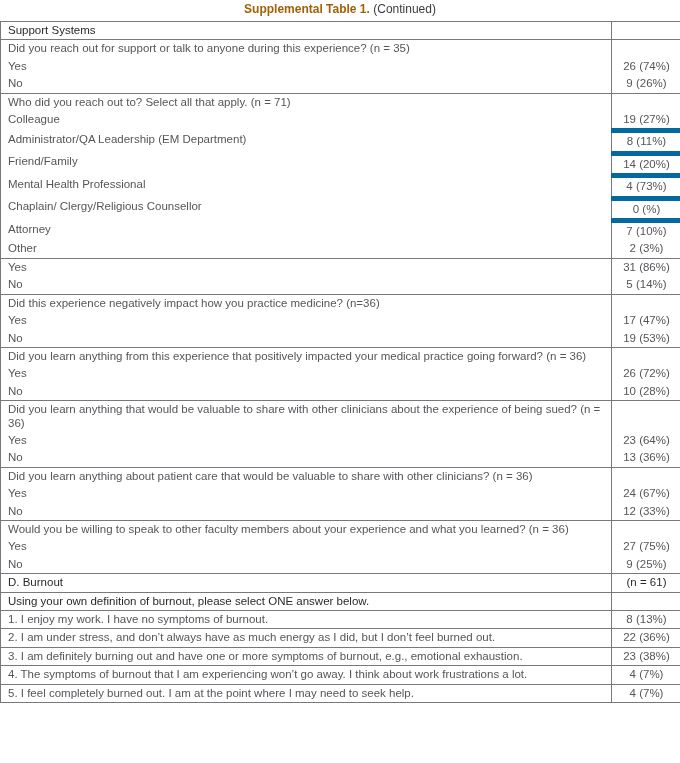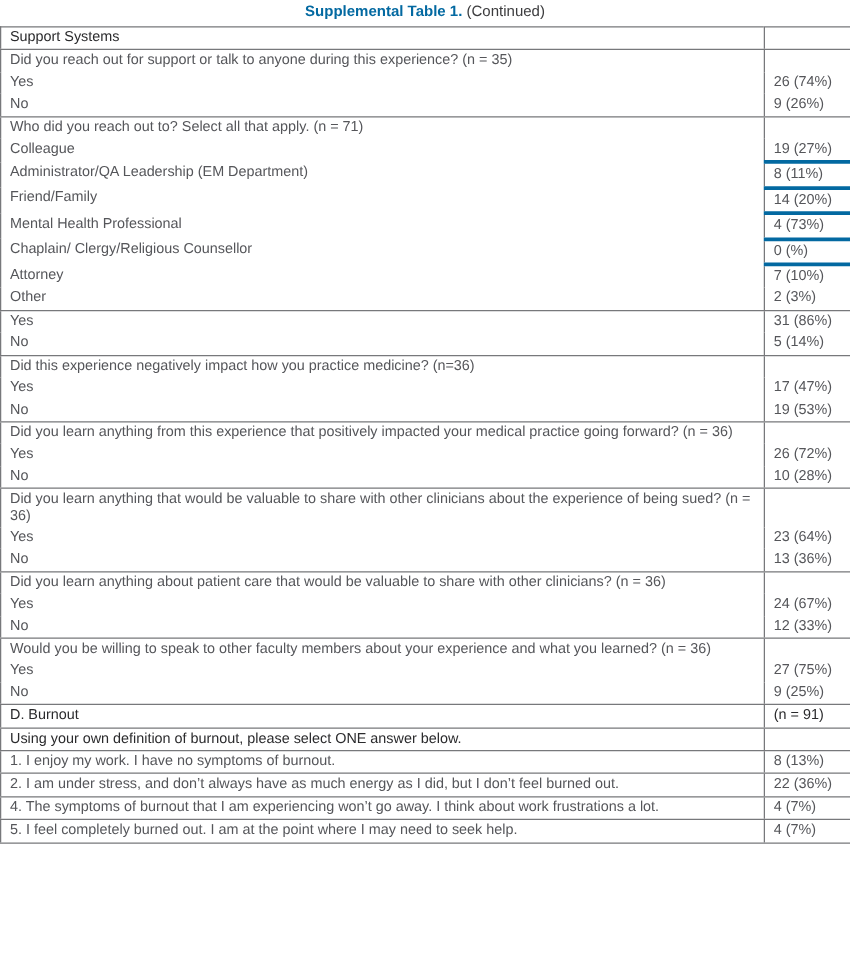--- a/index.html
+++ b/index.html
@@ -13,52 +13,52 @@
   .title-bar {
     width: 680px;
     height: 21px;
     padding-top: 2px;
     text-align: center;
     font-size: 12px;
     line-height: 15px;
     color: #3c3c3e;
   }
   .title-bold {
-    color: #0369a1;
+    color: #a16207;
     font-weight: bold;
   }
   table.data-table {
     width: 680px;
     border-collapse: collapse;
     table-layout: fixed;
     border: 1px solid #77787b;
   }
   td {
     font-size: 11.5px;
     line-height: 13.4px;
     color: #55565a;
     padding: 2px 7px;
     vertical-align: top;
     overflow: hidden;
   }
   td.value-cell {
     border-left: 1px solid #77787b;
-    text-align: left;
+    text-align: center;
     white-space: nowrap;
     padding-right: 6px;
   }
   tr.bold td {
     font-weight: normal;
     color: #2a2a2c;
   }
   tr.div-full td {
     border-bottom: 1px solid #77787b;
   }
   tr.div-right td.value-cell {
-    border-bottom: 3px solid #0369a1;
+    border-bottom: 5px solid #0369a1;
   }
 </style>
 </head>
 <body>
 
 <div class="title-bar">
   <span class="title-bold">Supplemental Table 1.</span>
   <span class="title-regular">(Continued)</span>
 </div>
 
@@ -179,33 +179,37 @@
       <tr>
         <td class="label-cell">Yes</td>
         <td class="value-cell">27 (75%)</td>
       </tr>
       <tr class="div-full">
         <td class="label-cell">No</td>
         <td class="value-cell">9 (25%)</td>
       </tr>
       <tr class="bold div-full">
         <td class="label-cell">D. Burnout</td>
-        <td class="value-cell">(n = 91)</td>
+        <td class="value-cell">(n = 61)</td>
       </tr>
       <tr class="bold div-full">
         <td class="label-cell">Using your own definition of burnout, please select ONE answer below.</td>
         <td class="value-cell"></td>
       </tr>
       <tr class="div-full">
         <td class="label-cell">1. I enjoy my work. I have no symptoms of burnout.</td>
         <td class="value-cell">8 (13%)</td>
       </tr>
       <tr class="div-full">
         <td class="label-cell">2. I am under stress, and don’t always have as much energy as I did, but I don’t feel burned out.</td>
         <td class="value-cell">22 (36%)</td>
+      </tr>
+      <tr class="div-full">
+        <td class="label-cell">3. I am definitely burning out and have one or more symptoms of burnout, e.g., emotional exhaustion.</td>
+        <td class="value-cell">23 (38%)</td>
       </tr>
       <tr class="div-full">
         <td class="label-cell">4. The symptoms of burnout that I am experiencing won’t go away. I think about work frustrations a lot.</td>
         <td class="value-cell">4 (7%)</td>
       </tr>
       <tr class="div-full">
         <td class="label-cell">5. I feel completely burned out. I am at the point where I may need to seek help.</td>
         <td class="value-cell">4 (7%)</td>
       </tr>
     </tbody>

